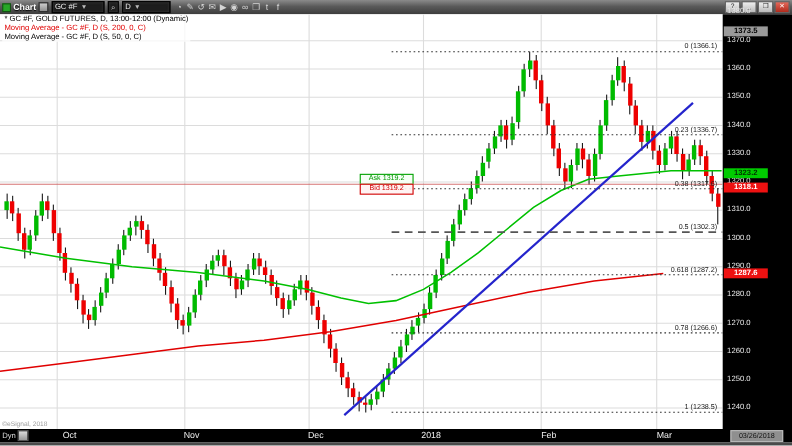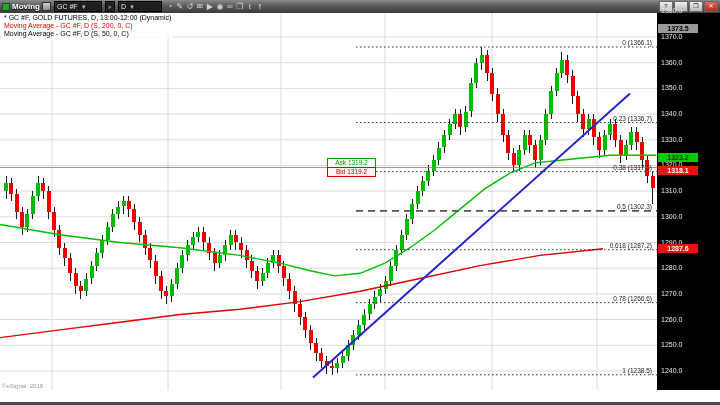--- a/index.html
+++ b/index.html
@@ -57,21 +57,21 @@
   #bottom-strip{position:absolute;left:0;top:402px;width:720px;height:3px;background:#4a4a4a;}
 </style>
 </head>
 <body>
 
 <div id="app">
 
   <div id="titlebar">
     <div id="chart-tab">
       <span class="sq"></span>
-      <span class="lbl">Moving</span>
+      <span class="lbl">Chart</span>
       <span class="grid"></span>
     </div>
     <div class="combo" style="width:42px">
       <span>GC #F</span>
       <span class="arr">▼</span>
     </div>
     <div class="combo" id="search-btn">
       <span>⌕</span>
     </div>
     <div class="combo" style="width:38px">
@@ -415,14 +415,27 @@
       <div class="ptick" style="top: 276.9px;">1270.0</div>
       <div class="ptick" style="top: 302.59px;">1260.0</div>
       <div class="ptick" style="top: 328.28px;">1250.0</div>
       <div class="ptick" style="top: 353.97px;">1240.0</div>
       <div class="ptag" style="top: 10.5085px; background: rgb(154, 154, 154); color: rgb(0, 0, 0);">1373.5</div>
       <div class="ptag" style="top: 139.729px; background: rgb(0, 204, 0); color: rgb(0, 51, 0);">1323.2</div>
       <div class="ptag" style="top: 152.831px; background: rgb(238, 17, 17); color: rgb(255, 255, 255);">1318.1</div>
       <div class="ptag" style="top: 231.186px; background: rgb(238, 17, 17); color: rgb(255, 255, 255);">1287.6</div>
     </div>
 
+  <div id="time-axis">
+    <div id="dyn">
+      <span>Dyn</span>
+      <span class="cal"></span>
+    </div>
+    <div id="cursor-date">03/26/2018</div>
+  <div class="mtick" style="left: 57px;">Oct</div>
+      <div class="mtick" style="left: 167px;">Nov</div>
+      <div class="mtick" style="left: 280px;">Dec</div>
+      <div class="mtick" style="left: 383px;">2018</div>
+      <div class="mtick" style="left: 492px;">Feb</div>
+      <div class="mtick" style="left: 597px;">Mar</div>
+    </div>
   <div id="bottom-strip"></div>
 </div>
 
 </body></html>

